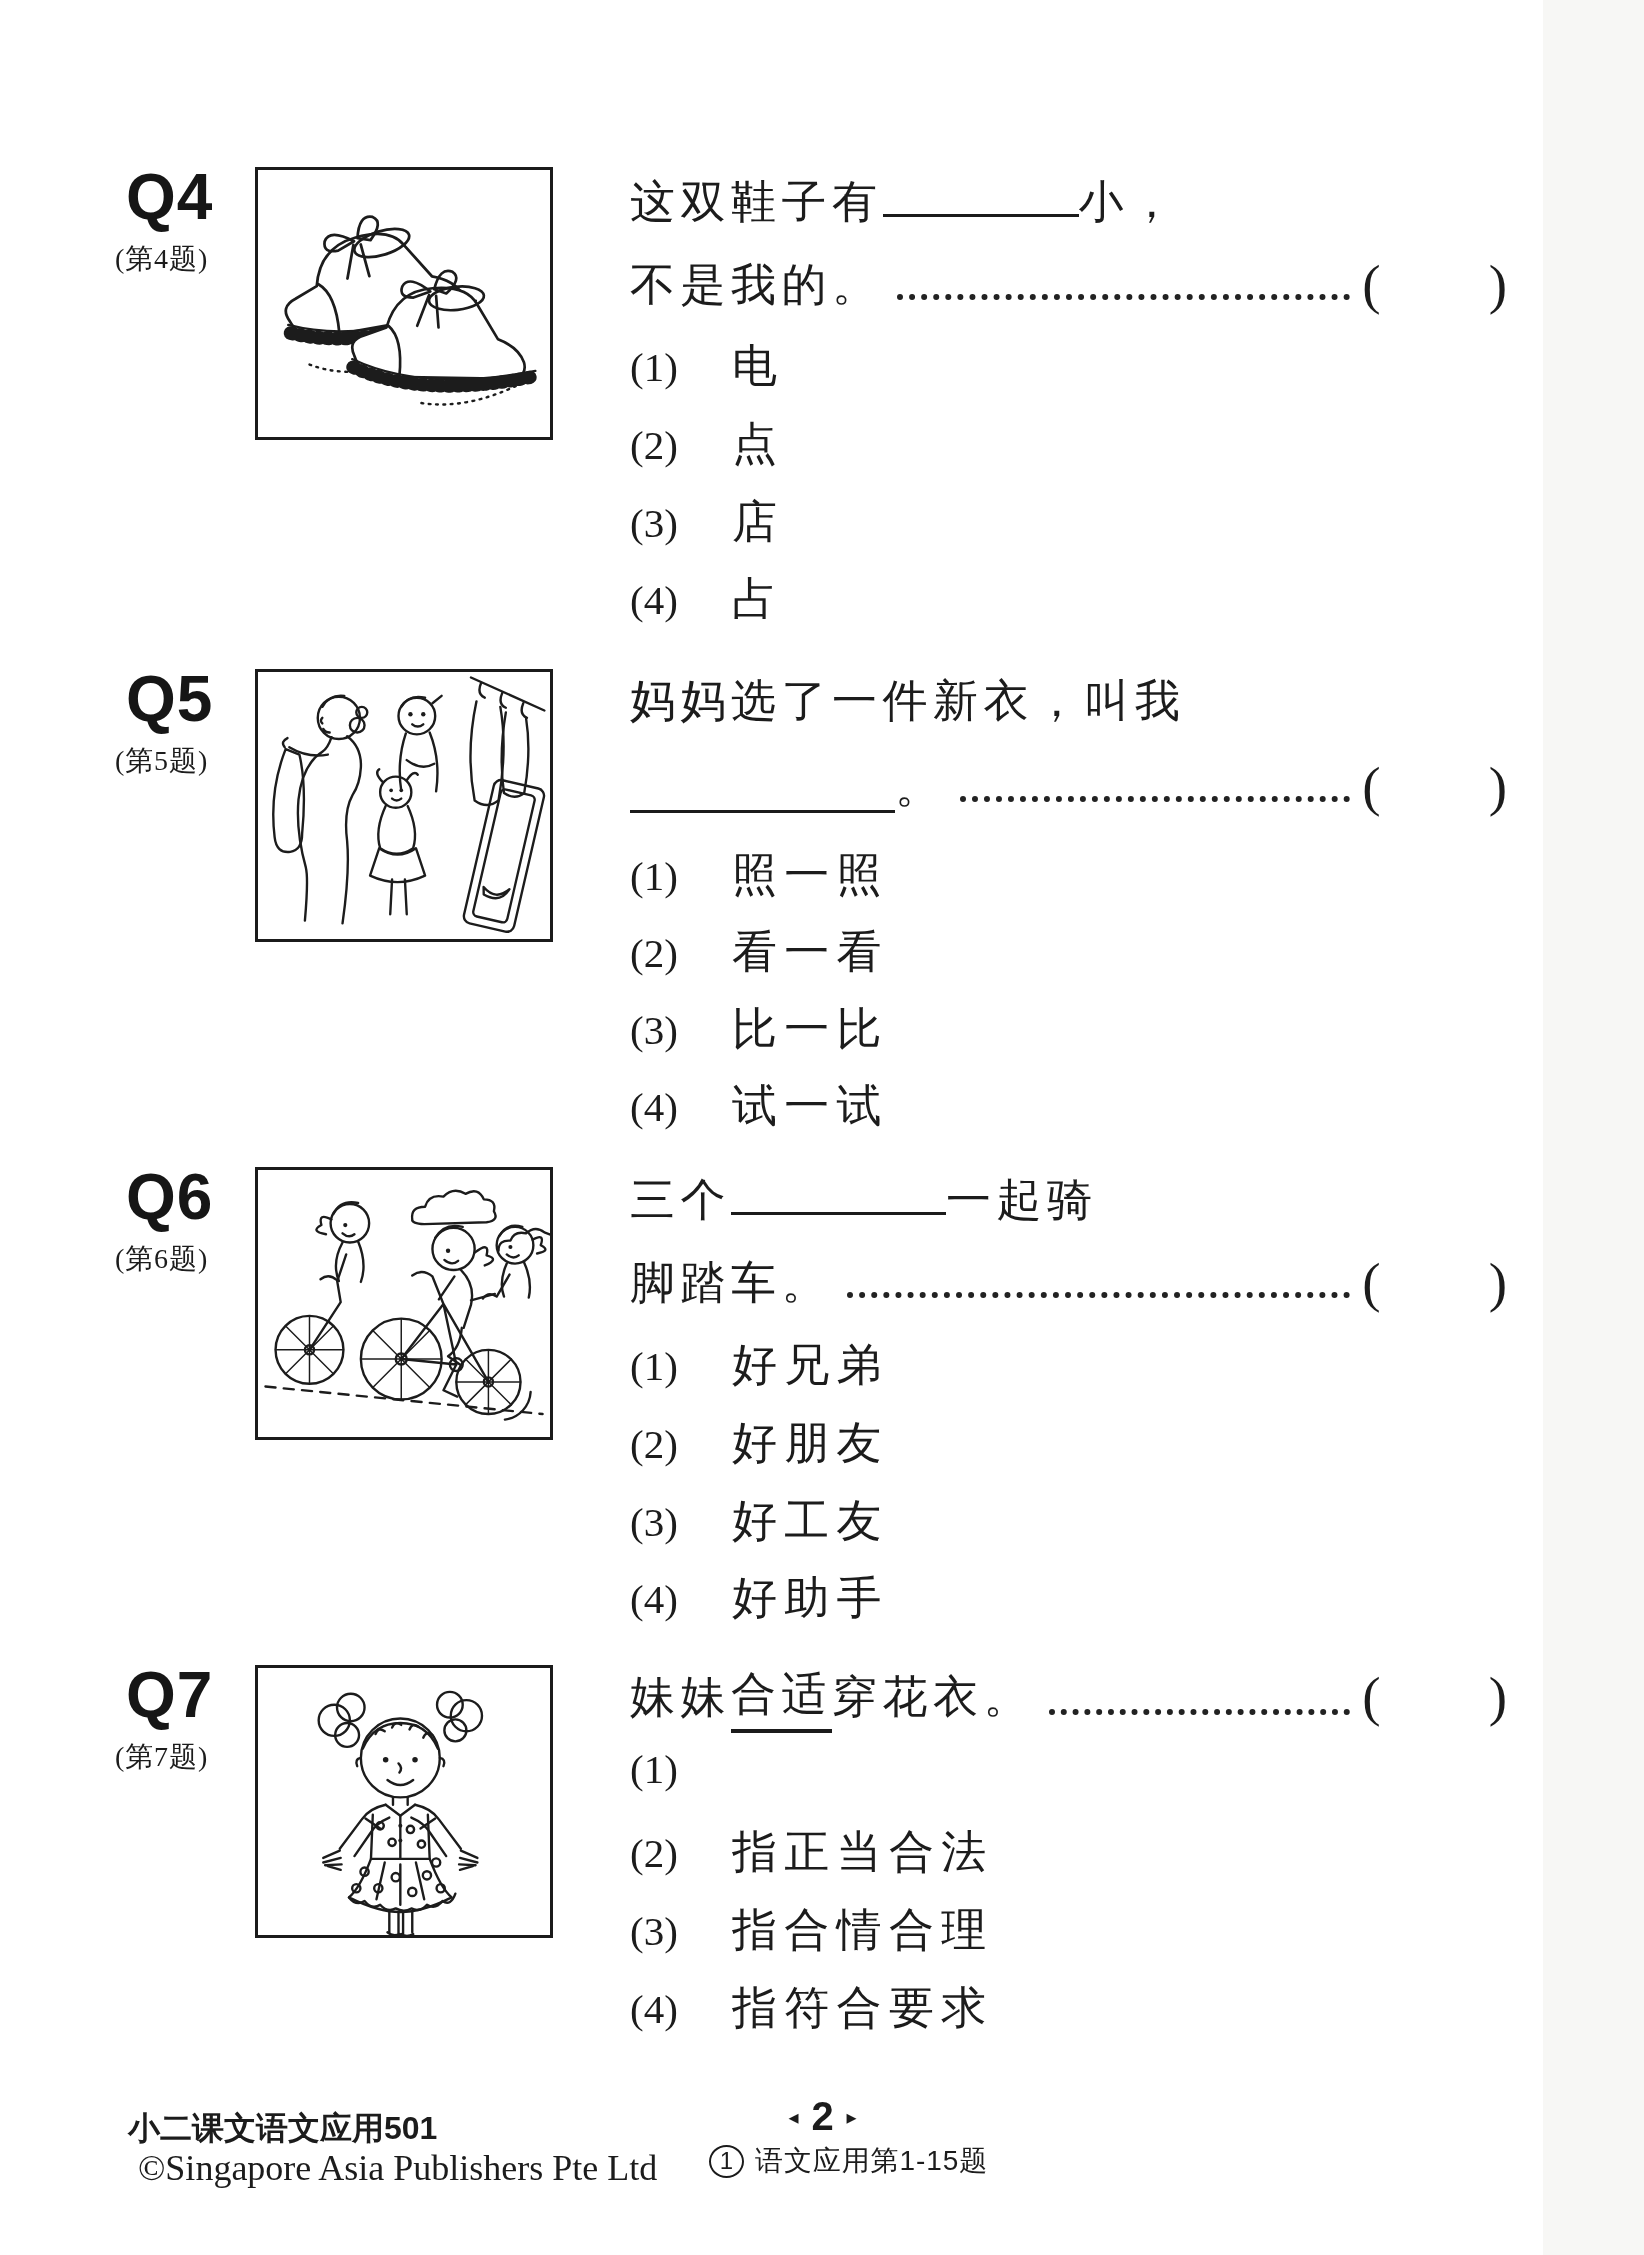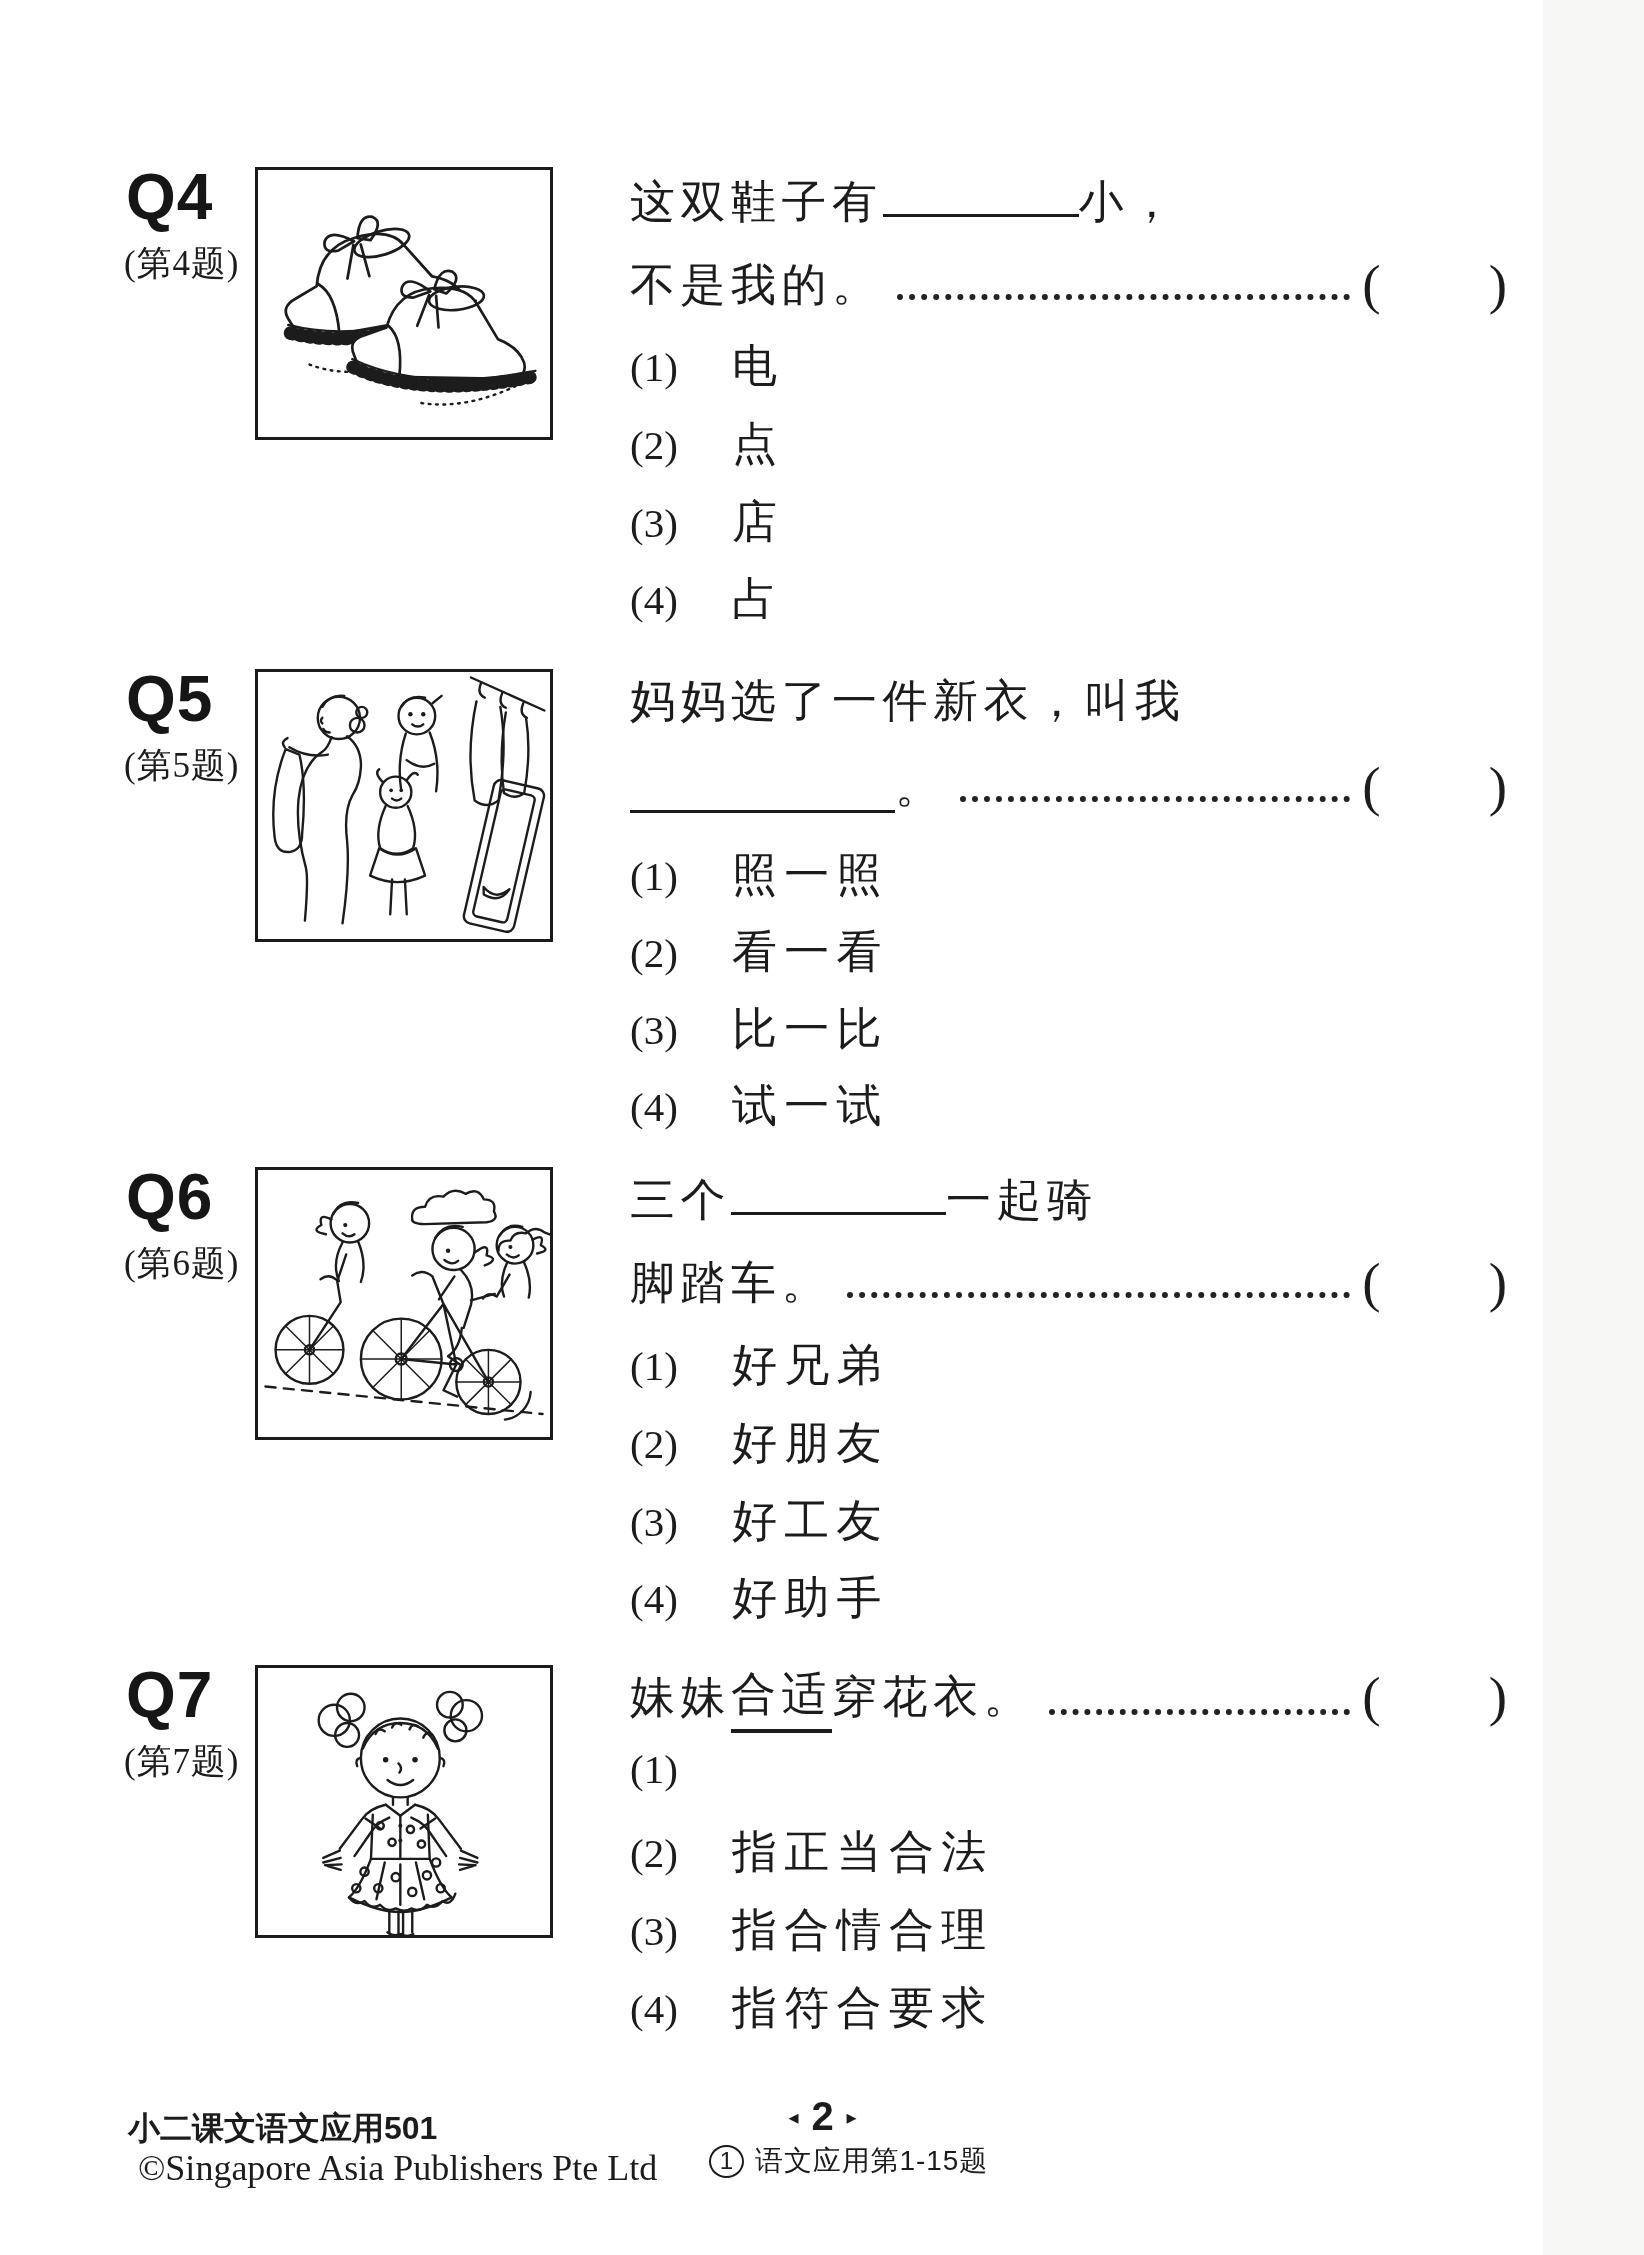--- a/index.html
+++ b/index.html
@@ -2,21 +2,21 @@
 <html style="font-size:14.6px"><head>
 <meta charset="utf-8">
 <style>
   * { margin:0; padding:0; box-sizing:border-box; }
   html,body { width:1645px; height:2256px; }
   body { background:#f7f7f5; font-family:"Liberation Serif", serif; color:#1c1c1c; position:relative; }
   .page { position:absolute; left:0; top:0; width:1543px; height:2256px; background:#fff; overflow:hidden; }
 
   .q { position:absolute; left:0; width:1645px; }
   .qlabel { position:absolute; left:126px; top:0; font-family:"Liberation Sans", sans-serif; font-weight:600; font-size:64px; color:#161616; letter-spacing:0.9px; }
-  .qsub { position:absolute; left:124px; top:80px; font-size:35px; letter-spacing:0.9px; }
+  .qsub { position:absolute; left:115px; top:80px; font-size:28px; letter-spacing:0.9px; }
   .imgbox { position:absolute; left:255px; top:7.3px; width:298px; height:273px; border:3.7px solid #1b1b1b; background:#fff; }
   .imgbox svg { width:100%; height:100%; display:block; }
 
   .textcol { position:absolute; left:630px; top:0; width:877px; }
   .tline { position:absolute; left:0; width:877px; font-size:45px; line-height:66px; letter-spacing:5.5px; white-space:nowrap; }
   .flexline { display:flex; align-items:center; }
   .blank { display:inline-block; border-bottom:3.7px solid #1b1b1b; height:51px; }
   .w215 { width:196px; } .w290 { width:265px; } .w235 { width:215px; }
   .dots { flex:1 1 auto; height:0; border-bottom:6.4px dotted #222; align-self:flex-end; margin:0 12.8px 18.3px 14.6px; min-width:55px; }
   .brackets { font-size:55px; letter-spacing:0; flex:0 0 auto; }

